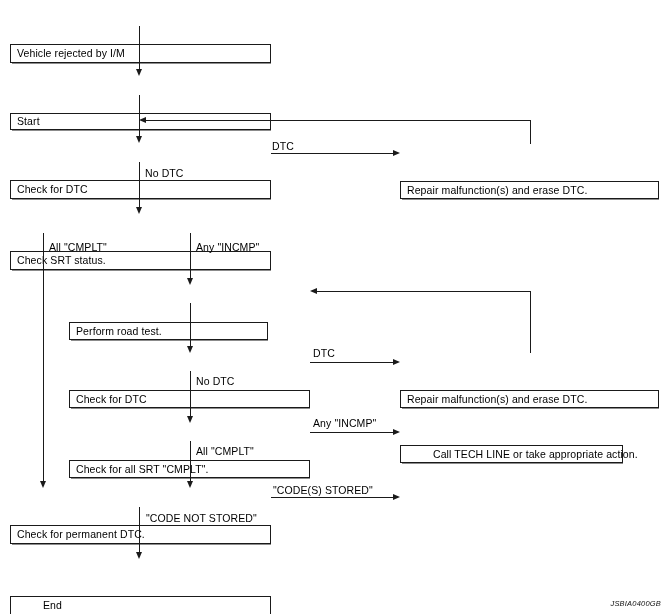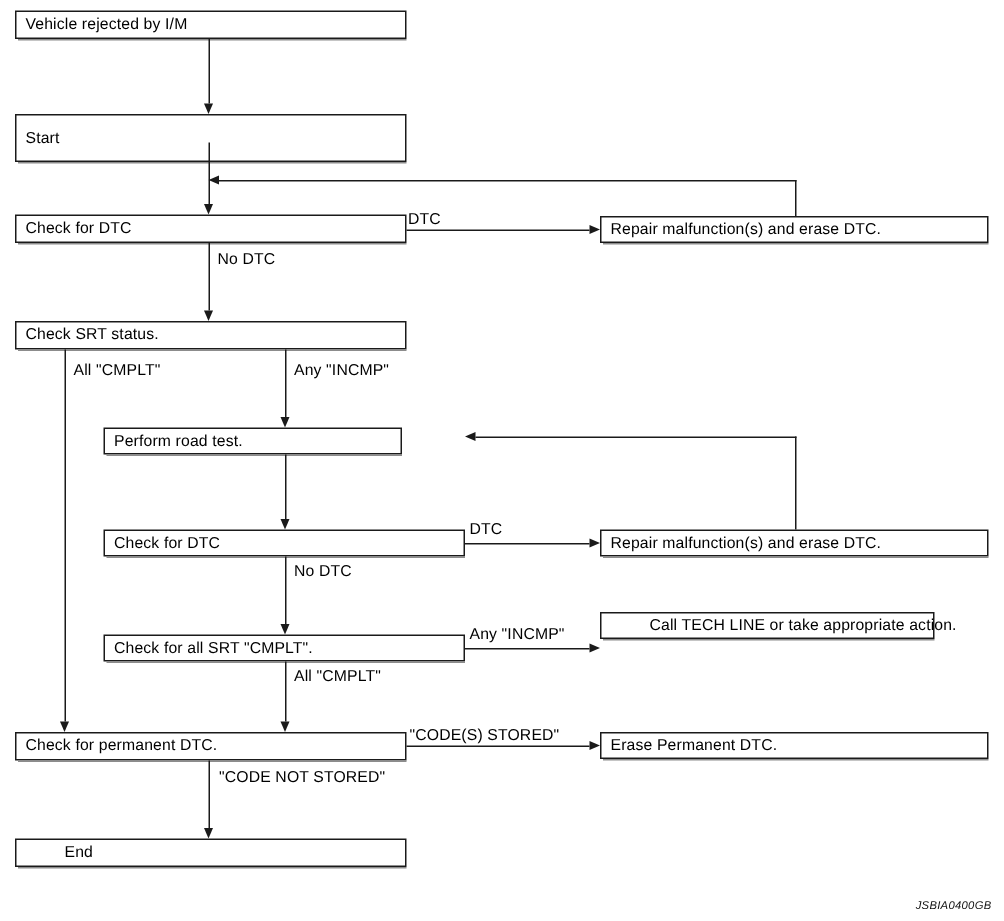--- a/index.html
+++ b/index.html
@@ -24,20 +24,21 @@
     border: 1px solid #1a1a1a;
     background: #ffffff;
     font-size: 10.5px;
     line-height: 1;
     color: #000000;
     display: flex;
     align-items: center;
     padding-left: 6px;
     letter-spacing: 0.1px;
     white-space: nowrap;
+    margin-top: 37px;
   }
   .node::after {
     
     content: "";
     position: absolute;
     left: 1px;
     right: -1px;
     bottom: -2px;
     height: 1px;
     background: #8c8c8c;
@@ -97,21 +98,21 @@
 </style>
 </head>
 <body>
 
 <div id="canvas">
 
   <div class="node" style="left:10px; top:7px; width:261px; height:19px;">
     <span>Vehicle rejected by I/M</span>
   </div>
 
-  <div class="node" style="left:10px; top:76px; width:261px; height:32px;">
+  <div class="node" style="left:10px; top:76px; width:261px; height:17px;">
     <span>Start</span>
   </div>
 
   <div class="node" style="left:10px; top:143px; width:261px; height:19px;">
     <span>Check for DTC</span>
   </div>
 
   <div class="node" style="left:400px; top:144px; width:259px; height:18px;">
     <span>Repair malfunction(s) and erase DTC.</span>
   </div>
@@ -137,23 +138,20 @@
   </div>
 
   <div class="node" style="left:400px; top:408px; width:223px; height:18px;padding-left:32px;">
     <span>Call TECH LINE or take appropriate action.</span>
   </div>
 
   <div class="node" style="left:10px; top:488px; width:261px; height:19px;">
     <span>Check for permanent DTC.</span>
   </div>
 
-  <div class="node" style="left:400px; top:488px; width:259px; height:18px;">
-    <span>Erase Permanent DTC.</span>
-  </div>
 
   <div class="node" style="left:10px; top:559px; width:261px; height:19px;padding-left:32px;">
     <span>End</span>
   </div>
 
   <div class="vline" style="left:139px; top:26px; height:43px;"></div>
   <div class="arrow-down" style="left:135.5px; top:69px;"></div>
 
   <div class="vline" style="left:139px; top:95px; height:41px;"></div>
   <div class="arrow-down" style="left:135.5px; top:136px;"></div>

